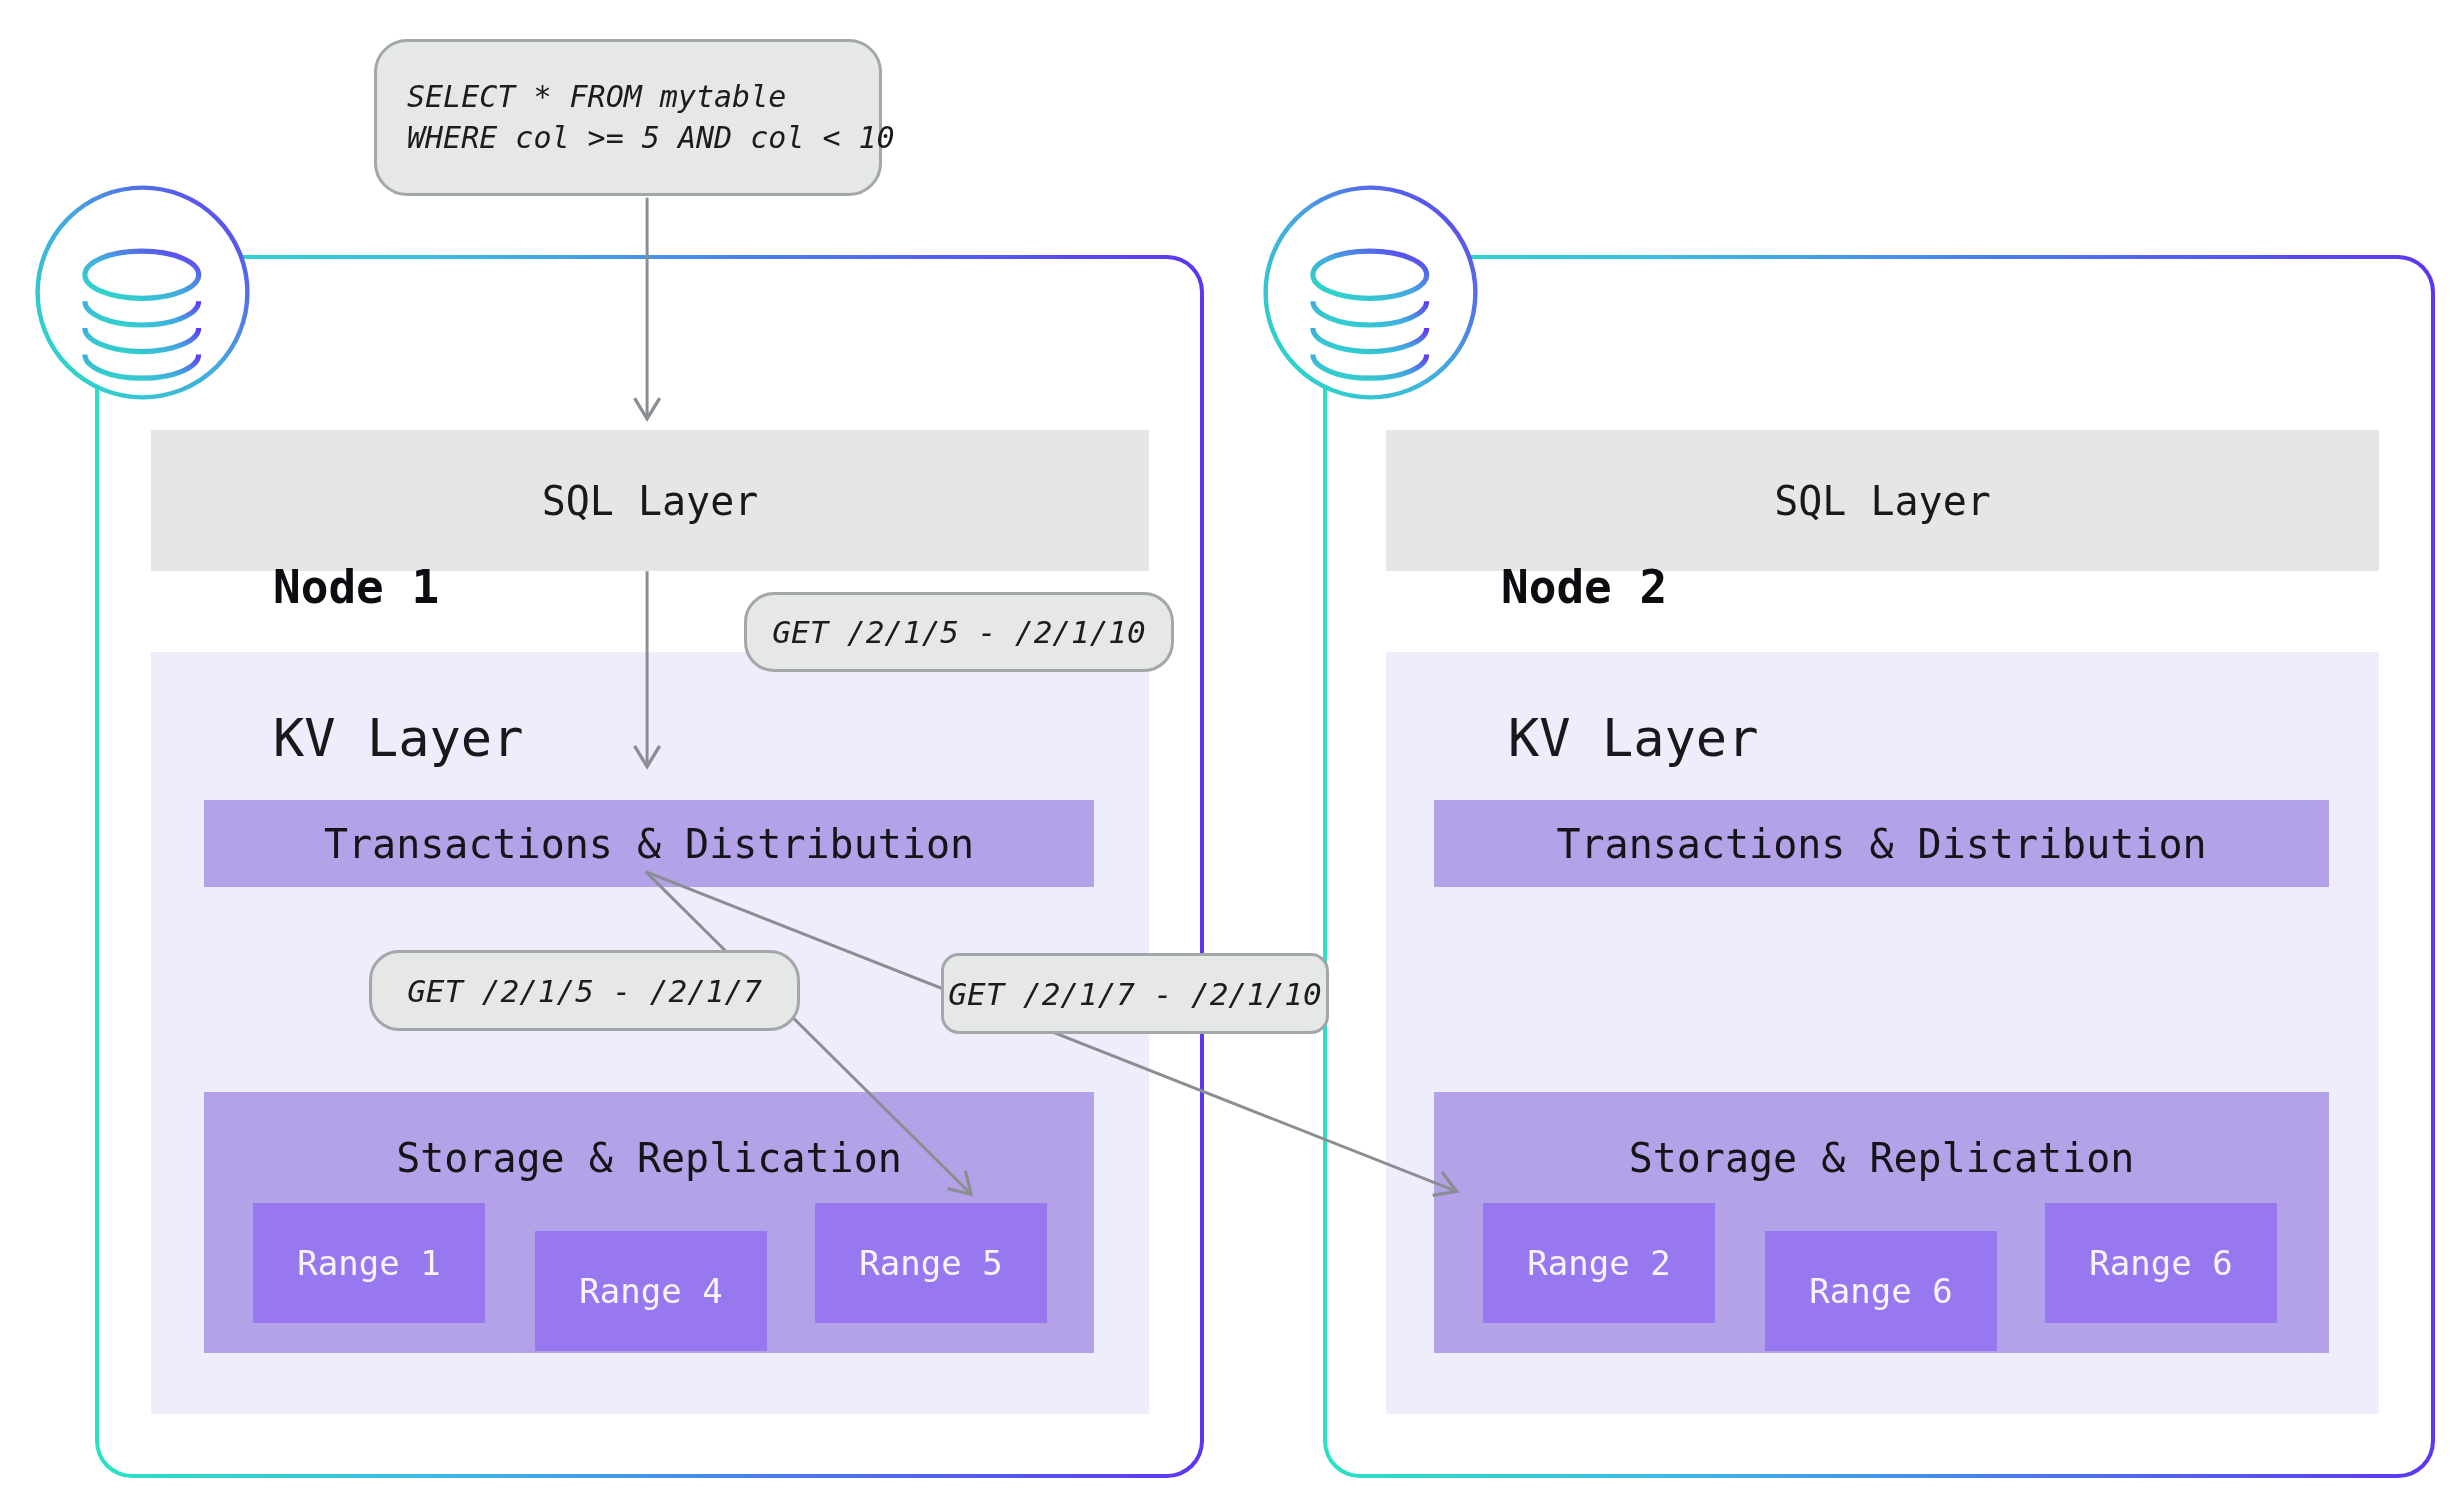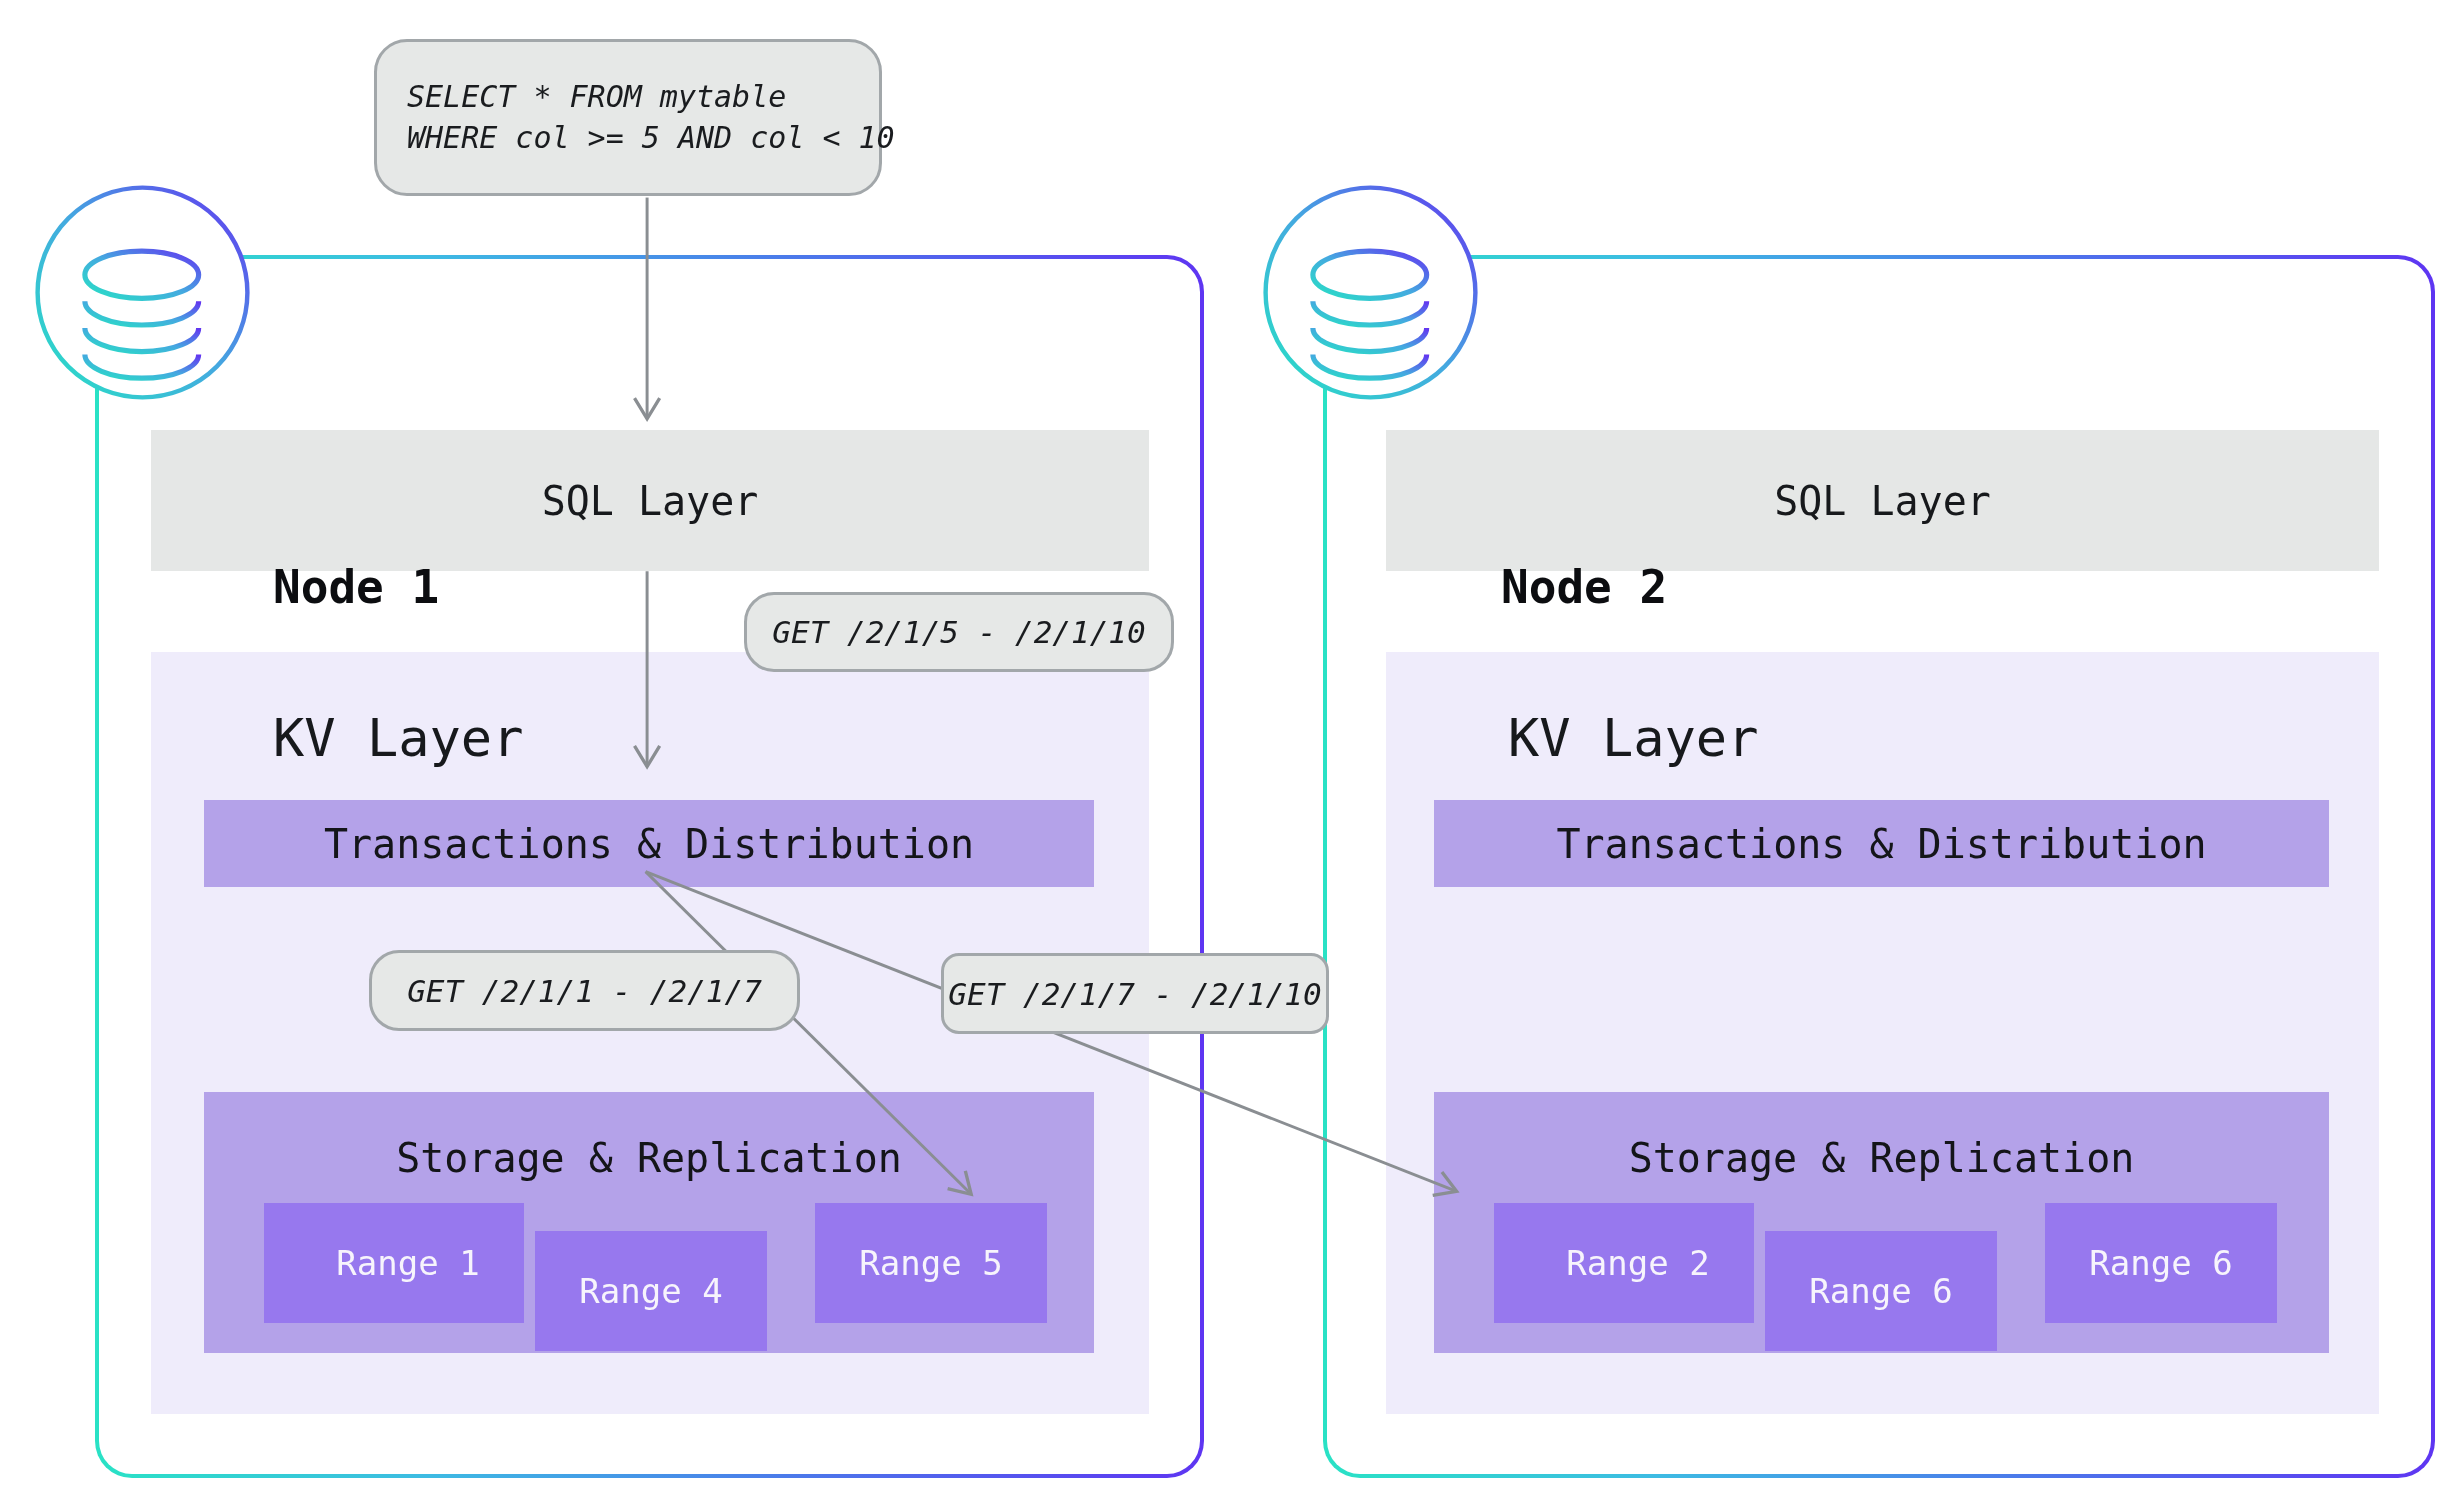--- a/index.html
+++ b/index.html
@@ -73,21 +73,21 @@
   .sr-title{
     position:absolute;left:0;right:0;top:43px;
     text-align:center;font-size:40px;
   }
   .range-box{
     position:absolute;top:111px;width:232px;height:120px;
     background:#9778ee;
     display:flex;align-items:center;justify-content:center;
     font-size:34px;color:#f7f4fc;white-space:nowrap;
   }
-  .r0{left:60px;padding-left:28px;} .r1{left:331px;margin-top:28px;} .r2{left:611px;}
+  .r0{left:49px;} .r1{left:331px;margin-top:28px;} .r2{left:611px;}
 
   
   #node2{left:1323px;width:1112px;}
   #node1{left:95px;}
   #node1 .sql-bar{left:56px;width:998px;}
   #node2 .sql-bar{left:63px;width:993px;}
   #node1 .kv-panel{left:56px;width:998px;}
   #node2 .kv-panel{left:63px;width:993px;}
   #node2 .purple-bar{left:48px;width:895px;}
 
@@ -171,21 +171,21 @@
 </svg>
 
 <div class="gray-label query-box">
   <span>SELECT * FROM mytable</span>
   <span>WHERE col &gt;= 5 AND col &lt; 10</span>
 </div>
 <div class="gray-label get-a">
   <span>GET /2/1/5 - /2/1/10</span>
 </div>
 <div class="gray-label get-b">
-  <span>GET /2/1/1 - /2/1/7</span>
+  <span>GET /2/1/5 - /2/1/7</span>
 </div>
 <div class="gray-label get-c">
   <span>GET /2/1/7 - /2/1/10</span>
 </div>
 
 <svg class="db-icon" id="db1" viewBox="0 0 310 310">
   <defs>
     <linearGradient id="dbg1" x1="0" y1="1" x2="1" y2="0">
       <stop offset="0" stop-color="#27e2c4"></stop>
       <stop offset="0.5" stop-color="#44a9e0"></stop>

